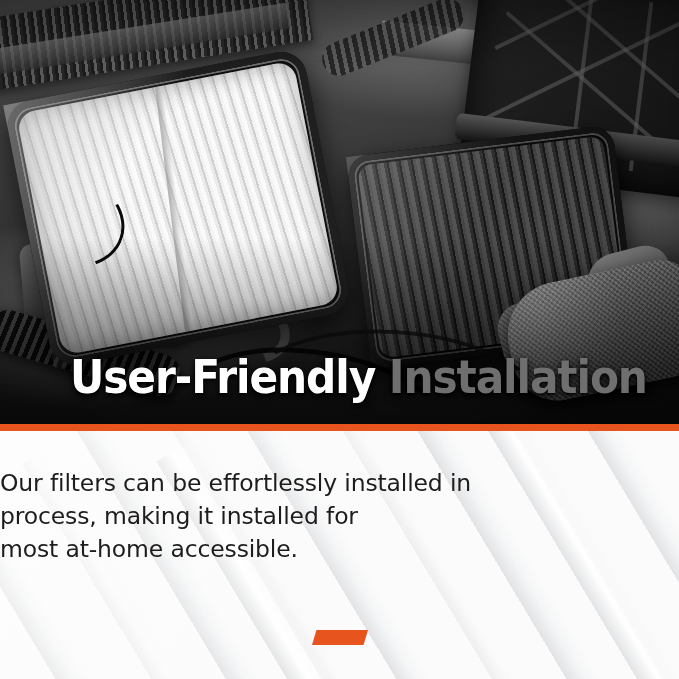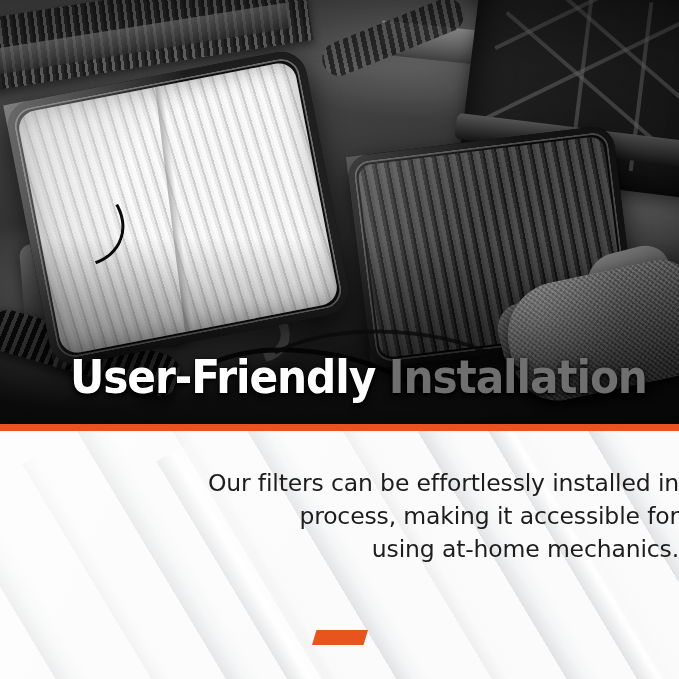--- a/index.html
+++ b/index.html
@@ -177,21 +177,21 @@
             rgba(255,255,255,0)   146px);}
   .lower-stripes2{position:absolute;left:-180px;top:-40px;width:1040px;height:480px;
          transform:rotate(-31deg);
          background:repeating-linear-gradient(90deg,
             rgba(255,255,255,0) 0px,rgba(255,255,255,0) 150px,
             rgba(206,208,211,.55) 150px,rgba(255,255,255,.9) 168px,
             rgba(255,255,255,0) 188px,rgba(255,255,255,0) 300px);}
   .lower-wash{position:absolute;inset:0;
          background:linear-gradient(115deg,rgba(255,255,255,.55),rgba(255,255,255,0) 55%);}
 
-  .body-copy{position:absolute;left:0;top:36px;width:679px;text-align:right;
+  .body-copy{position:absolute;left:0;top:36px;width:679px;text-align:left;
              font-family:"DejaVu Sans",sans-serif;
              font-size:23.5px;line-height:33px;color:#1d1d1d;
              letter-spacing:-.15px;font-weight:400;}
   .body-copy span{display:block;}
 
   .accent-bar{position:absolute;left:312px;top:199px;width:56px;height:15px;
               background:#e8541e;
               clip-path:polygon(8% 0,100% 0,92% 100%,0 100%);}
 </style>
 </head>
@@ -255,20 +255,20 @@
 
   <div class="divider"></div>
 
   <div class="lower">
     <div class="lower-stripes"></div>
     <div class="lower-stripes2"></div>
     <div class="lower-wash"></div>
 
     <div class="body-copy">
       <span>Our filters can be effortlessly installed in</span>
-      <span>process, making it accessible for</span>
-      <span>using at-home mechanics.</span>
+      <span>process, making it installed for</span>
+      <span>most at-home accessible.</span>
     </div>
 
     <div class="accent-bar"></div>
   </div>
 
 </div>
 
 </body></html>

